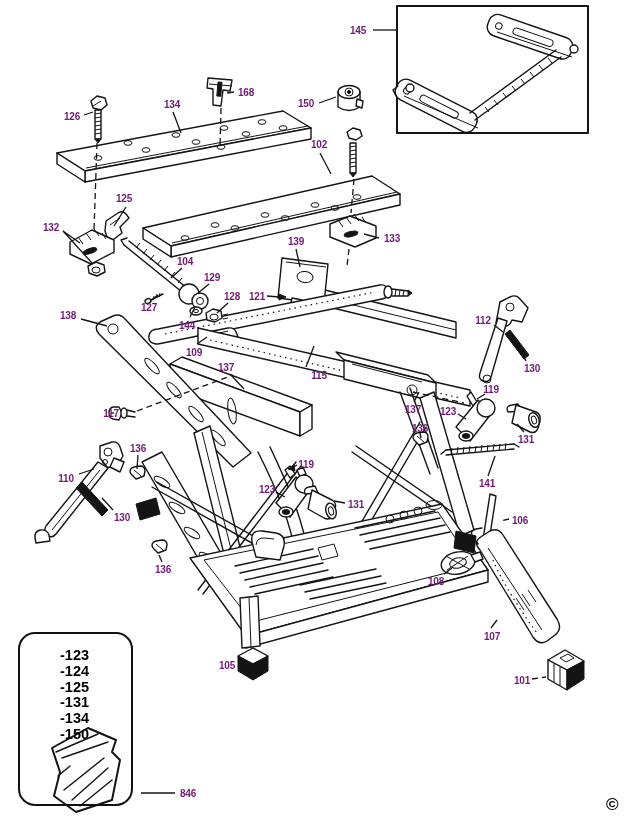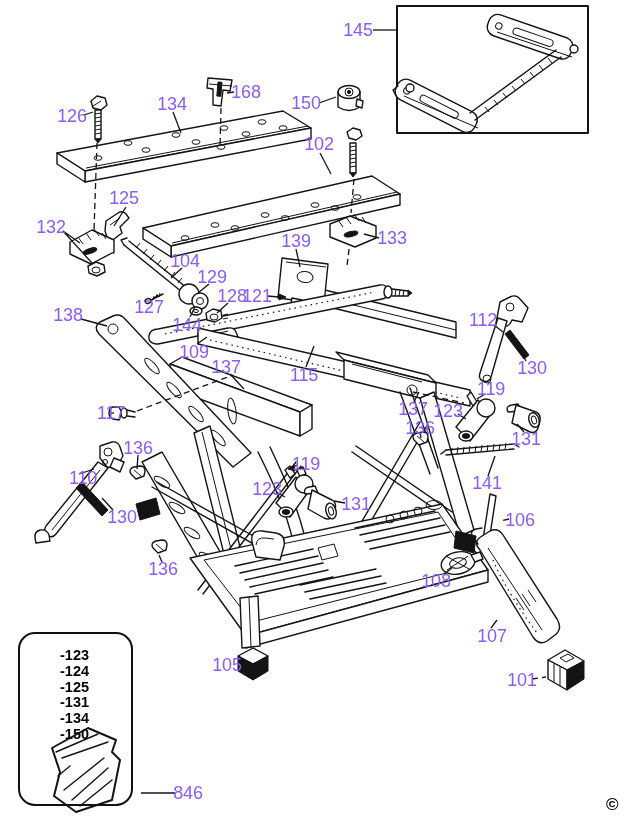--- a/index.html
+++ b/index.html
@@ -8,22 +8,22 @@
   .canvas svg{position:absolute;left:0;top:0;}
   svg .s{stroke:#141414;stroke-width:1.4;fill:none;stroke-linecap:round;stroke-linejoin:round;}
   svg .s2{stroke:#141414;stroke-width:2;fill:none;stroke-linecap:round;stroke-linejoin:round;}
   svg .w{stroke:#141414;stroke-width:1.4;fill:#ffffff;stroke-linejoin:round;}
   svg .w2{stroke:#141414;stroke-width:2;fill:#ffffff;stroke-linejoin:round;}
   svg .k{stroke:#141414;stroke-width:1;fill:#141414;stroke-linejoin:round;}
   svg .dash{stroke:#141414;stroke-width:1.3;fill:none;stroke-dasharray:6 4;}
   svg .dot{stroke:#141414;stroke-width:1.2;fill:none;stroke-dasharray:1.5 4;}
   svg .ld{stroke:#141414;stroke-width:1.3;fill:none;}
   svg .thin{stroke:#141414;stroke-width:1;fill:none;}
-  .plabel{position:absolute;transform:translate(-50%,-50%);font-weight:normal;font-size:18px;
-          color:#8b5cf6;white-space:nowrap;letter-spacing:-0.2px;}
+  .plabel{position:absolute;transform:translate(-50%,-50%);font-weight:bold;font-size:10px;
+          color:#701a75;white-space:nowrap;letter-spacing:-0.2px;}
   .bag-box{position:absolute;left:18px;top:632px;width:115px;height:174px;
            border:2.4px solid #111;border-radius:17px;box-sizing:border-box;}
   #bag-list{list-style:none;margin:8px;padding:6px 0 0 32px;}
   #bag-list li{font-weight:bold;font-size:14.5px;line-height:15.8px;color:#000;}
   .copyright{position:absolute;left:606px;top:795px;font-weight:bold;font-size:17px;color:#000;}
 </style>
 </head>
 <body>
 
 <div class="canvas">
@@ -437,31 +437,31 @@
       <div class="plabel" style="left: 185px; top: 261px;">104</div>
       <div class="plabel" style="left: 212px; top: 277px;">129</div>
       <div class="plabel" style="left: 232px; top: 296px;">128</div>
       <div class="plabel" style="left: 257px; top: 296px;">121</div>
       <div class="plabel" style="left: 149px; top: 307px;">127</div>
       <div class="plabel" style="left: 187px; top: 325px;">144</div>
       <div class="plabel" style="left: 68px; top: 315px;">138</div>
       <div class="plabel" style="left: 483px; top: 320px;">112</div>
       <div class="plabel" style="left: 194px; top: 352px;">109</div>
       <div class="plabel" style="left: 226px; top: 367px;">137</div>
-      <div class="plabel" style="left: 304px; top: 375px;">115</div>
+      <div class="plabel" style="left: 319px; top: 375px;">115</div>
       <div class="plabel" style="left: 532px; top: 368px;">130</div>
       <div class="plabel" style="left: 100px; top: 413px; margin-left: 11px;">117</div>
       <div class="plabel" style="left: 491px; top: 389px;">119</div>
       <div class="plabel" style="left: 413px; top: 409px;">137</div>
       <div class="plabel" style="left: 448px; top: 411px;">123</div>
       <div class="plabel" style="left: 420px; top: 428px;">136</div>
       <div class="plabel" style="left: 526px; top: 439px;">131</div>
       <div class="plabel" style="left: 138px; top: 448px;">136</div>
       <div class="plabel" style="left: 306px; top: 464px;">119</div>
-      <div class="plabel" style="left: 66px; top: 478px; margin-left: 17px;">110</div>
+      <div class="plabel" style="left: 66px; top: 478px;">110</div>
       <div class="plabel" style="left: 487px; top: 483px;">141</div>
       <div class="plabel" style="left: 267px; top: 489px;">123</div>
       <div class="plabel" style="left: 356px; top: 504px;">131</div>
       <div class="plabel" style="left: 122px; top: 517px;">130</div>
       <div class="plabel" style="left: 520px; top: 520px;">106</div>
       <div class="plabel" style="left: 163px; top: 569px;">136</div>
       <div class="plabel" style="left: 436px; top: 581px;">108</div>
       <div class="plabel" style="left: 492px; top: 636px;">107</div>
       <div class="plabel" style="left: 227px; top: 665px;">105</div>
       <div class="plabel" style="left: 522px; top: 680px;">101</div>

